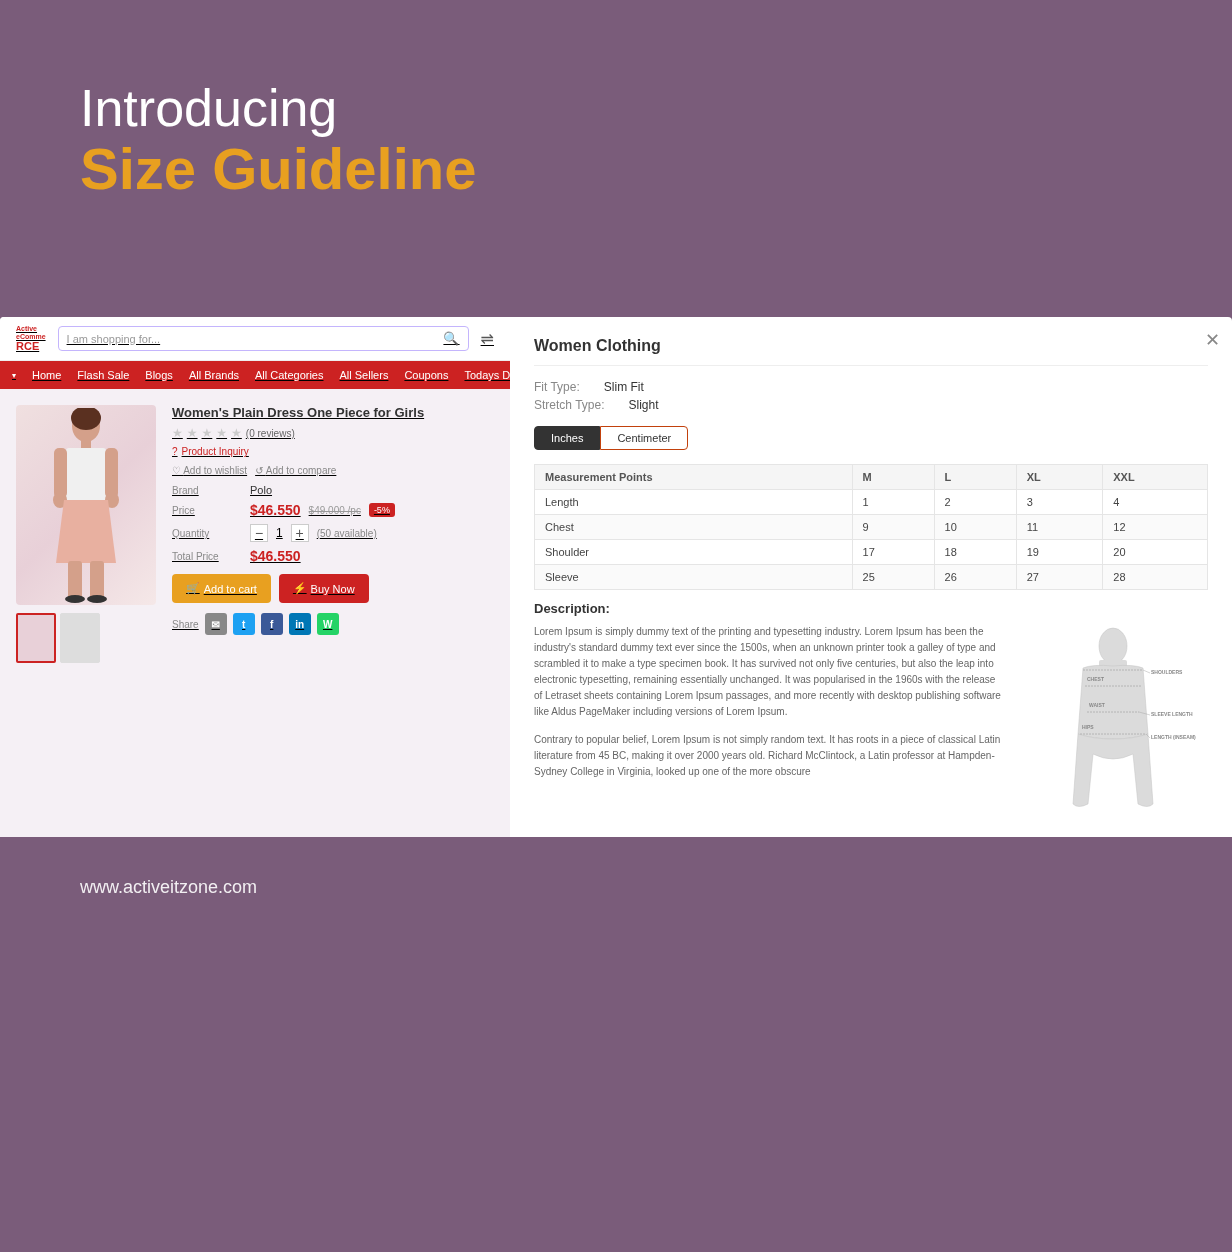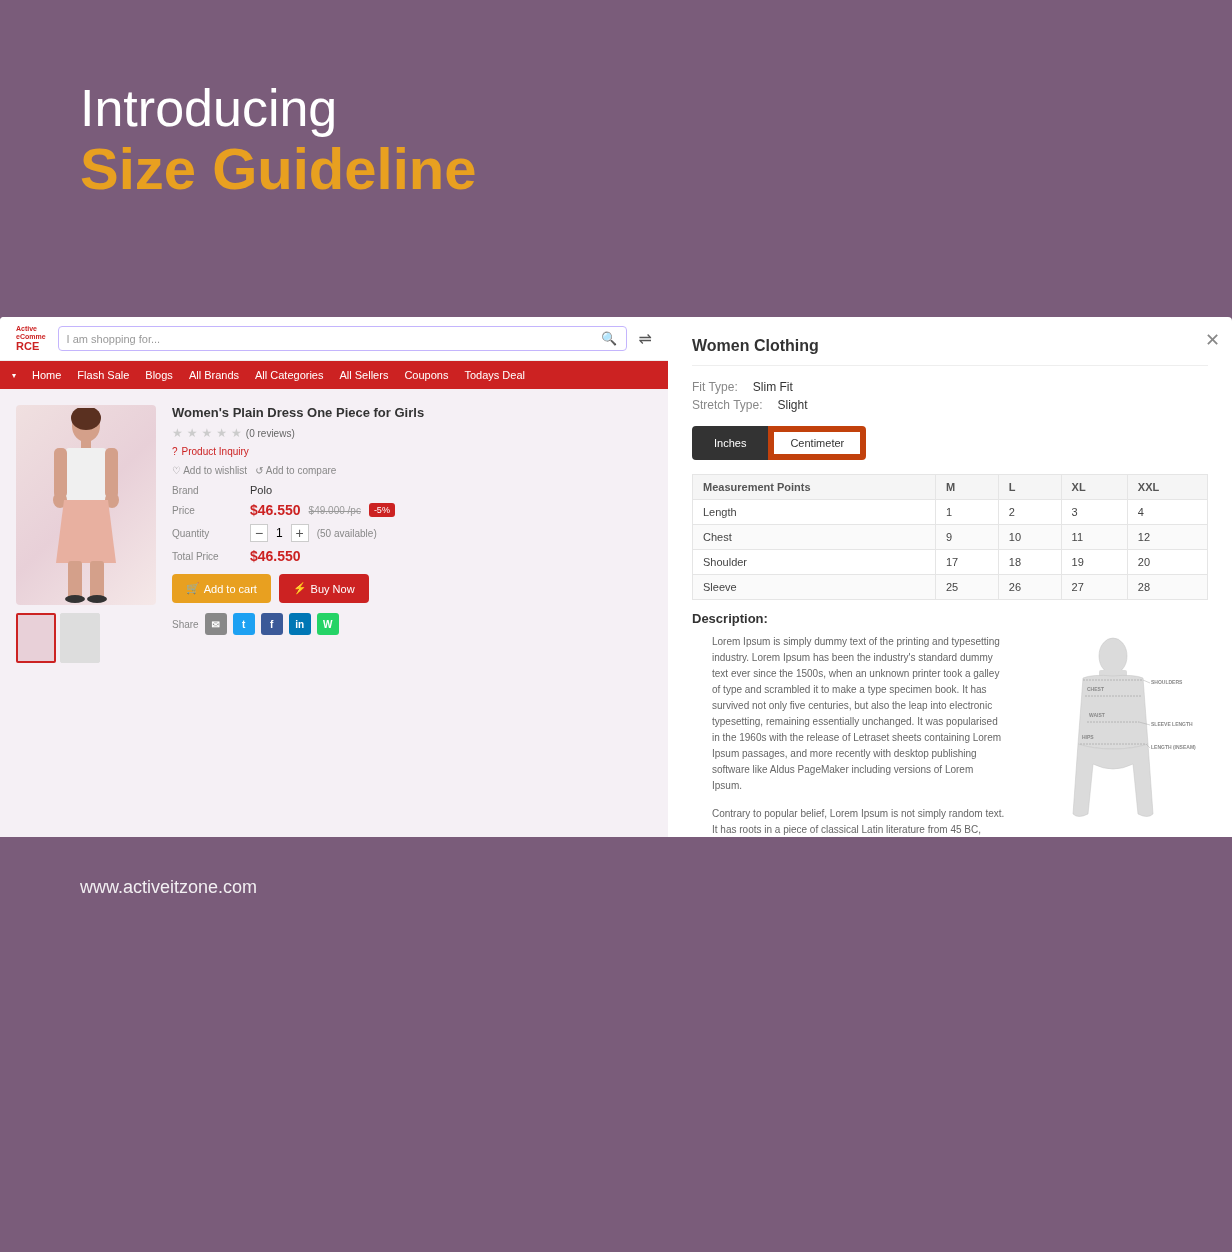--- a/index.html
+++ b/index.html
@@ -40,25 +40,26 @@
     
     .screenshot-container {
       margin: 40px 0 0 0;
       position: relative;
       display: flex;
       width: 100%;
     }
 
     
     .left-panel {
-      width: 668px;
+      width: 510px;
       background: #f5f0f5;
       overflow: hidden;
       border-radius: 4px 0 0 0;
       flex-shrink: 0;
+      text-decoration: underline;
     }
 
     
     .nav-bar {
       background: white;
       padding: 8px 16px;
       display: flex;
       align-items: center;
       gap: 12px;
       border-bottom: 1px solid #eee;
@@ -329,33 +330,33 @@
       margin-bottom: 14px;
       border-bottom: 1px solid #eee;
       padding-bottom: 10px;
     }
     .modal-meta {
       margin-bottom: 14px;
       font-size: 12px;
     }
     .modal-meta-row {
       display: flex;
-      gap: 15px;
+      gap: 24px;
       margin-bottom: 4px;
     }
     .meta-label { color: #888; }
     .meta-value { color: #333; font-weight: 500; }
     .unit-tabs {
       display: flex;
       margin-bottom: 14px;
     }
     .unit-tab {
       padding: 5px 16px;
       font-size: 11px;
-      border: 6px solid #c2410c;
+      border: 1px solid #c2410c;
       cursor: pointer;
       background: white;
       color: #333;
     }
     .unit-tab.active {
       background: #333;
       color: white;
       border-color: #333;
     }
     .unit-tab:first-child { border-radius: 4px 0 0 4px; }
@@ -387,21 +388,20 @@
       font-size: 13px;
       font-weight: 600;
       color: #333;
       margin-bottom: 8px;
     }
     .modal-description-text {
       font-size: 10px;
       color: #666;
       line-height: 1.6;
       margin-bottom: 12px;
-      margin-left: 20px;
     }
 
     
     .footer-section {
       padding: 40px 80px;
     }
     .footer-url {
       color: white;
       font-size: 18px;
       opacity: 0.9;

